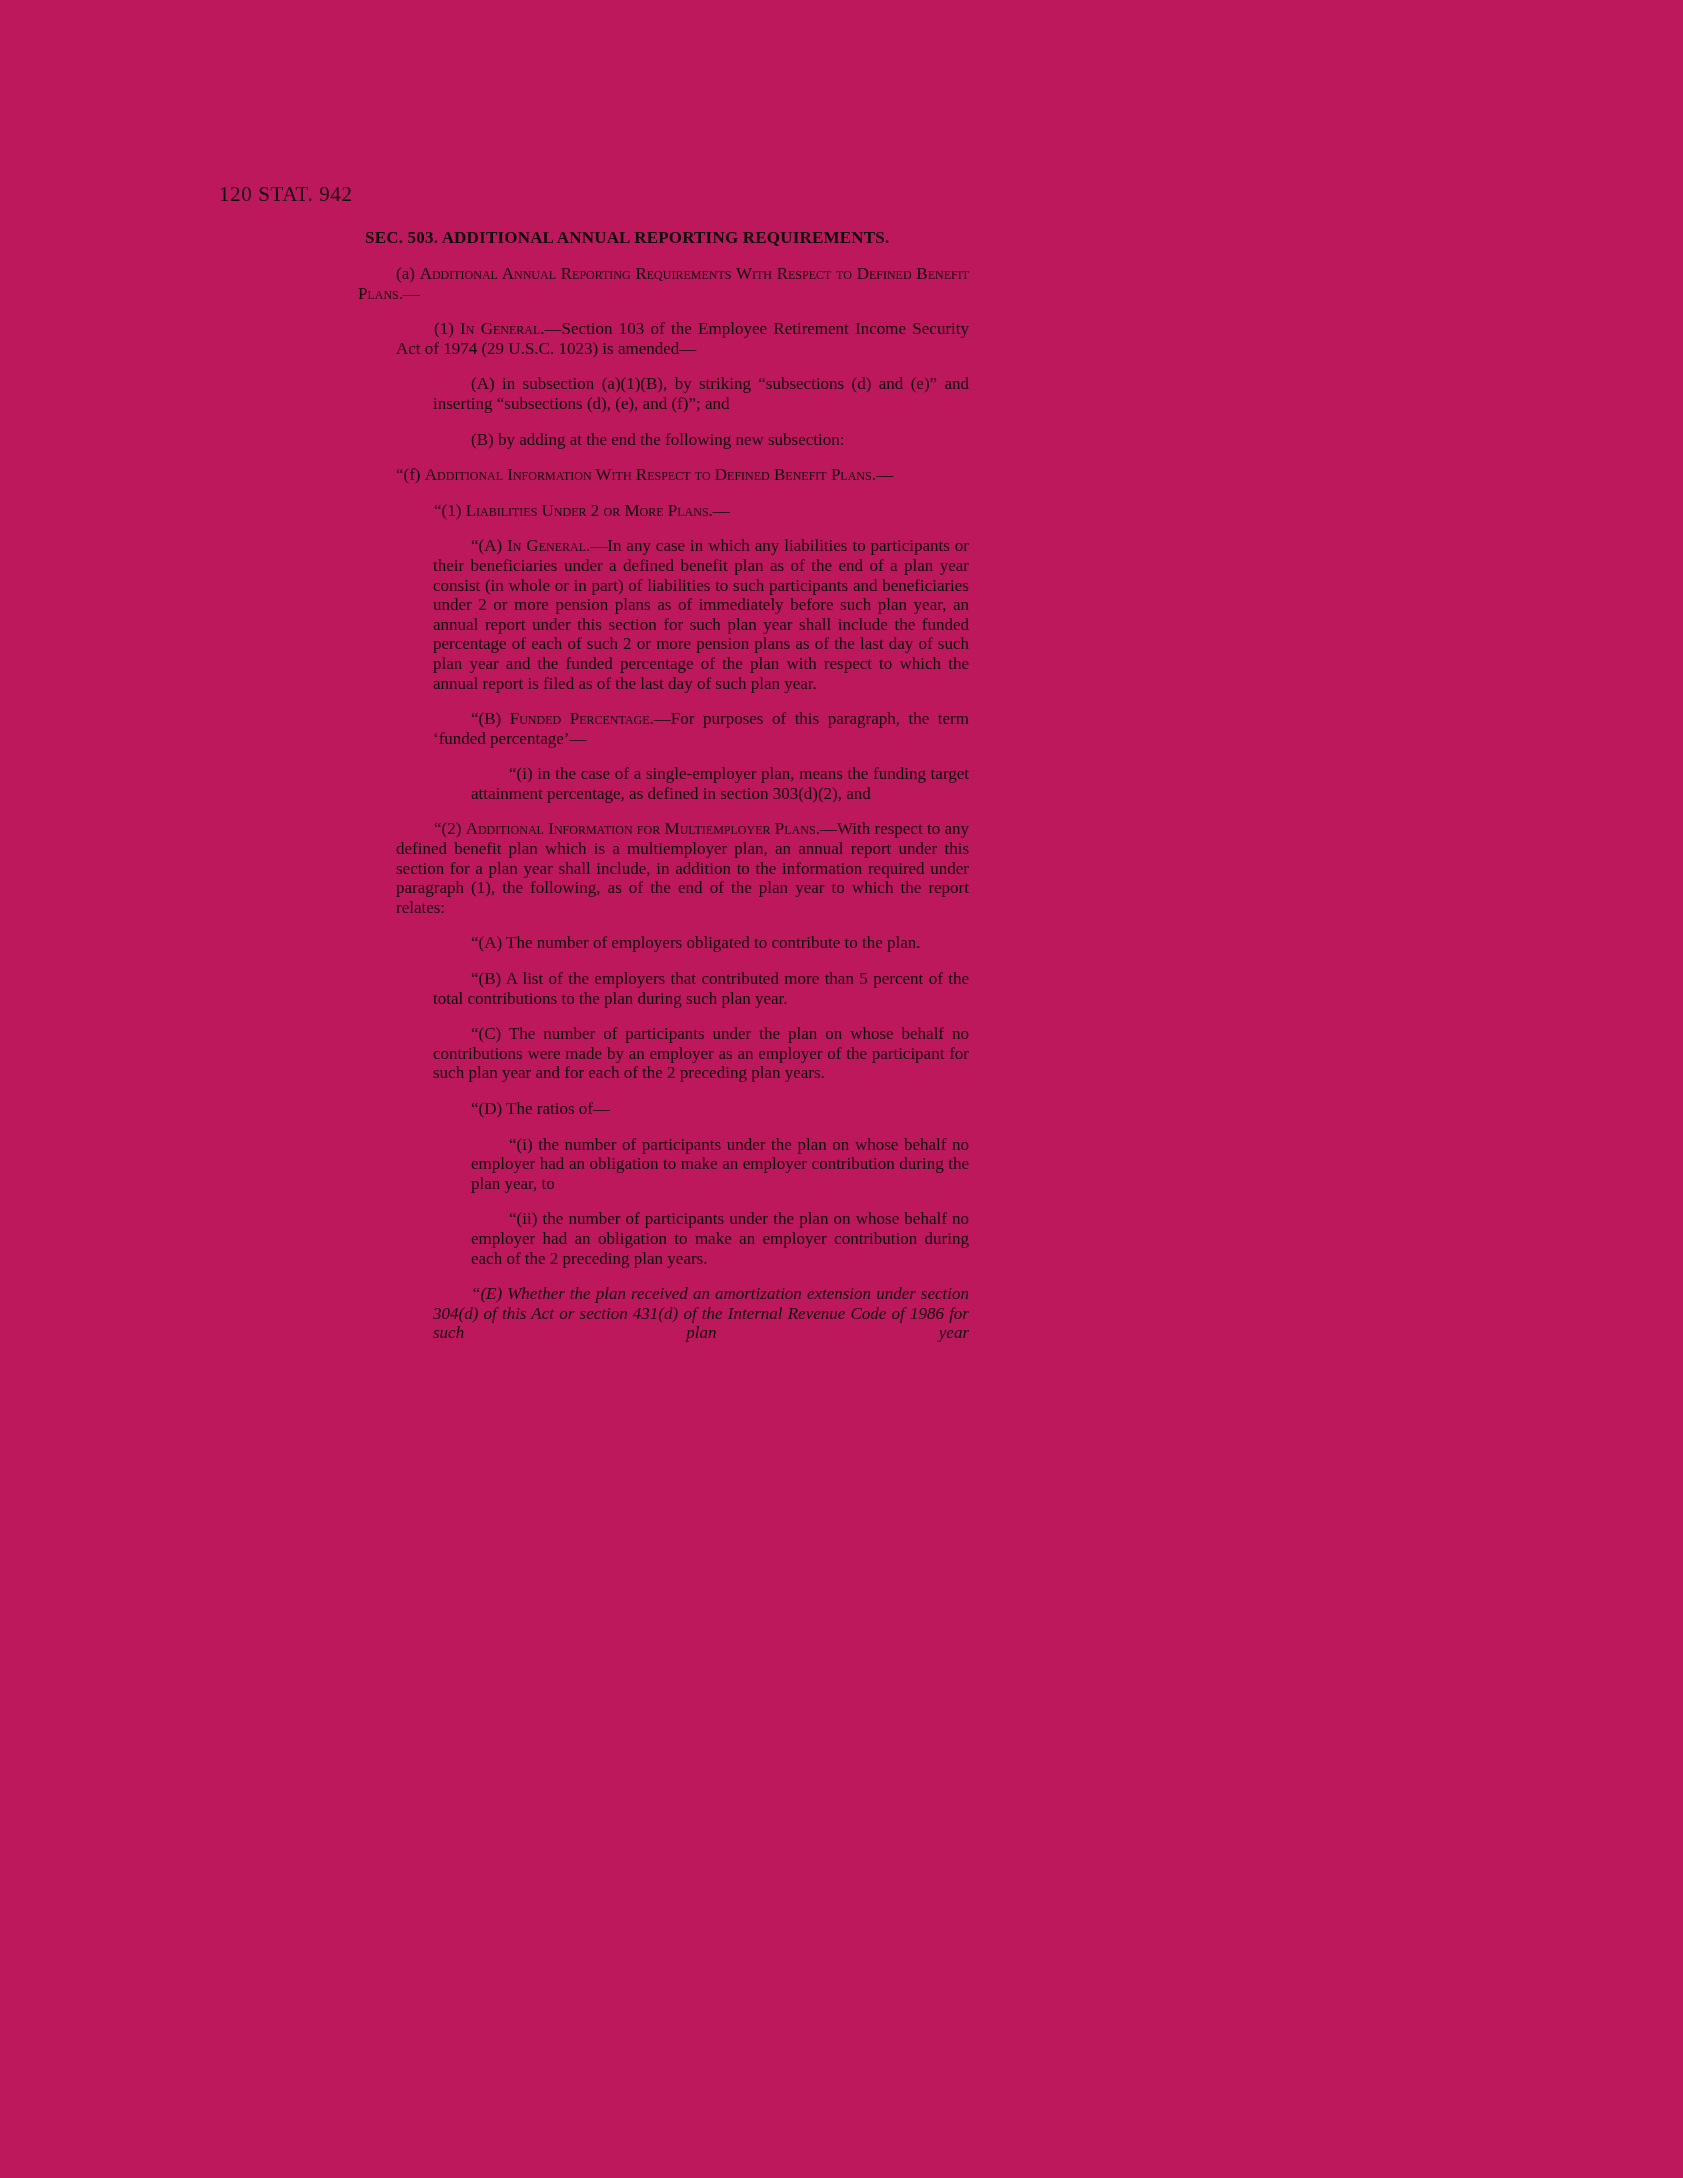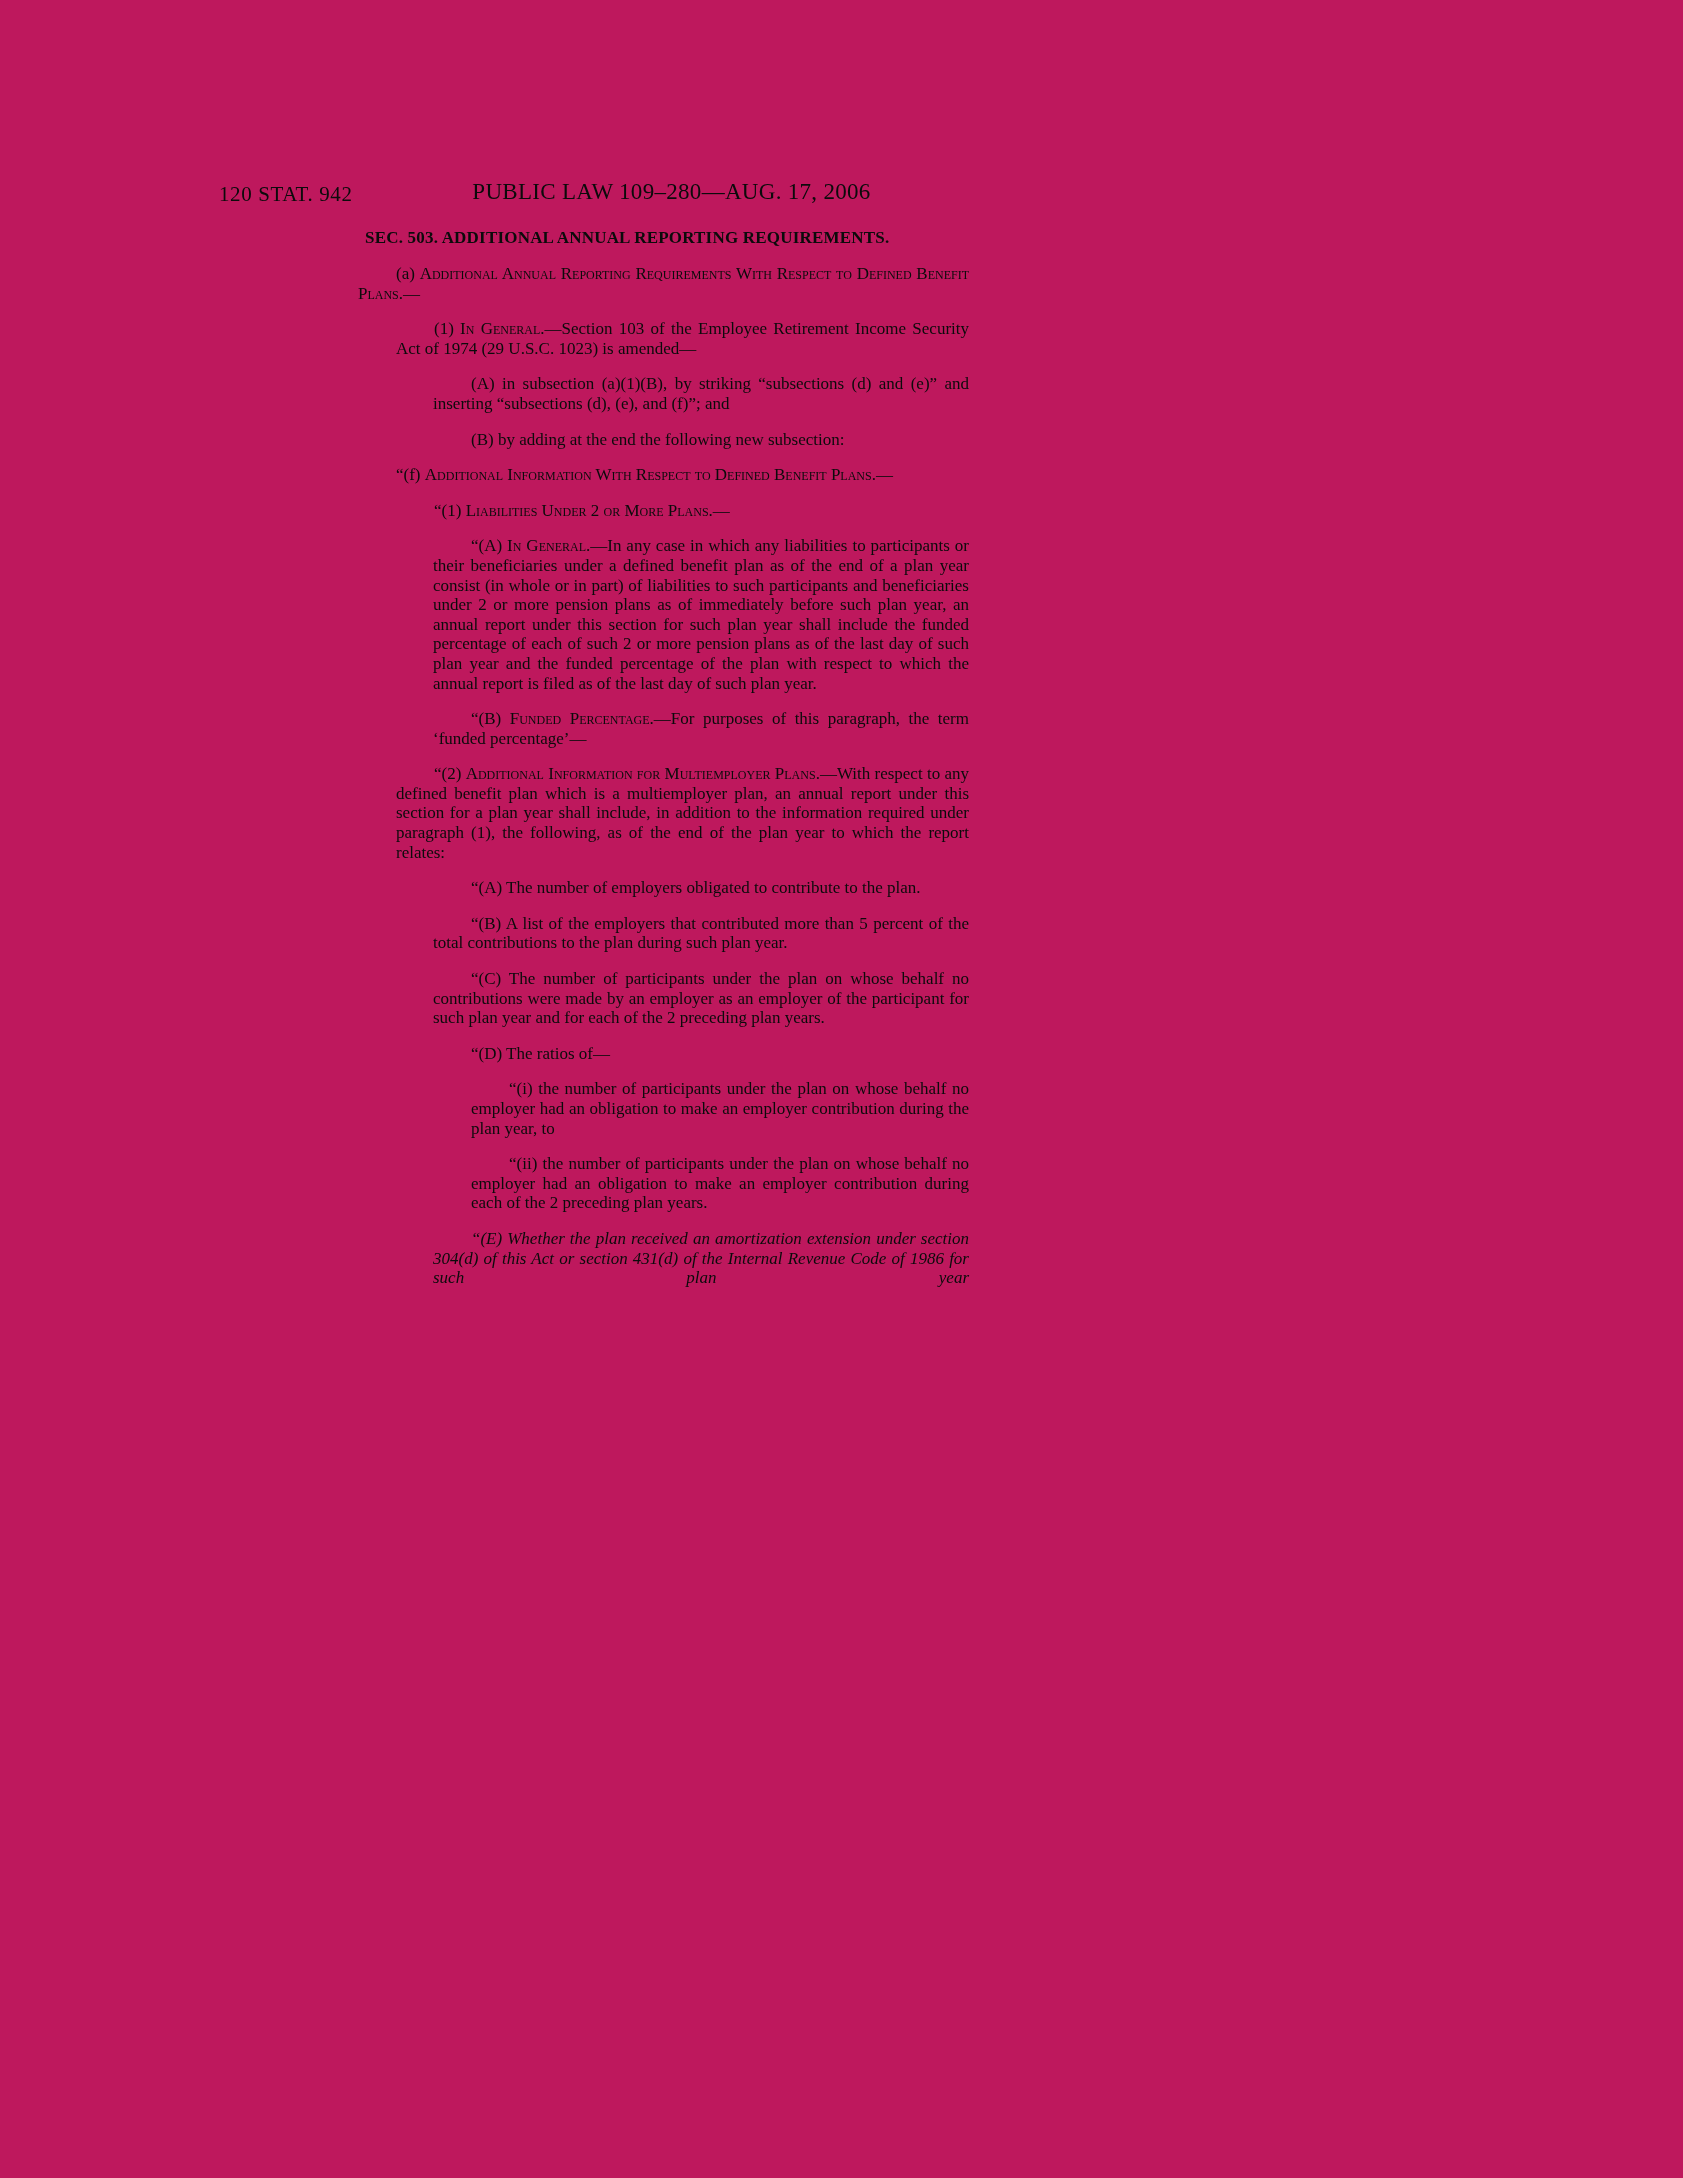--- a/index.html
+++ b/index.html
@@ -73,34 +73,34 @@
   .sc { font-variant: small-caps; }
   .justify-last { text-align-last: justify; font-style: italic; }
 </style>
 </head>
 <body>
 
 <div class="page">
 
   <div class="page-header">
     <div class="stat-number">120 STAT. 942</div>
-    <div class="law-title">PUBLIC LAW 109–280—AUG. 17, 2006</div>
   </div>
 
   <div class="doc-body">
     <h1 class="section-heading">SEC. 503. ADDITIONAL ANNUAL REPORTING REQUIREMENTS.</h1>
     <div>
         <p class="para indent-0"><span>(a) </span><span class="sc">Additional Annual Reporting Requirements With Respect to Defined Benefit Plans</span><span>.—</span></p>
         <p class="para indent-1"><span>(1) </span><span class="sc">In General</span><span>.—Section 103 of the Employee Retirement Income Security Act of 1974 (29 U.S.C. 1023) is amended—</span></p>
         <p class="para indent-2"><span>(A) in subsection (a)(1)(B), by striking “subsections (d) and (e)” and inserting “subsections (d), (e), and (f)”; and</span></p>
         <p class="para indent-2"><span>(B) by adding at the end the following new subsection:</span></p>
         <p class="para indent-0"><span>“(f) </span><span class="sc">Additional Information With Respect to Defined Benefit Plans</span><span>.—</span></p>
         <p class="para indent-1"><span>“(1) </span><span class="sc">Liabilities Under 2 or More Plans</span><span>.—</span></p>
         <p class="para indent-2"><span>“(A) </span><span class="sc">In General</span><span>.—In any case in which any liabilities to participants or their beneficiaries under a defined benefit plan as of the end of a plan year consist (in whole or in part) of liabilities to such participants and beneficiaries under 2 or more pension plans as of immediately before such plan year, an annual report under this section for such plan year shall include the funded percentage of each of such 2 or more pension plans as of the last day of such plan year and the funded percentage of the plan with respect to which the annual report is filed as of the last day of such plan year.</span></p>
         <p class="para indent-2"><span>“(B) </span><span class="sc">Funded Percentage</span><span>.—For purposes of this paragraph, the term ‘funded percentage’—</span></p>
+        <p class="para indent-3"><span>“(i) in the case of a single-employer plan, means the funding target attainment percentage, as defined in section 303(d)(2), and</span></p>
         <p class="para indent-1"><span>“(2) </span><span class="sc">Additional Information for Multiemployer Plans</span><span>.—With respect to any defined benefit plan which is a multiemployer plan, an annual report under this section for a plan year shall include, in addition to the information required under paragraph (1), the following, as of the end of the plan year to which the report relates:</span></p>
         <p class="para indent-2"><span>“(A) The number of employers obligated to contribute to the plan.</span></p>
         <p class="para indent-2"><span>“(B) A list of the employers that contributed more than 5 percent of the total contributions to the plan during such plan year.</span></p>
         <p class="para indent-2"><span>“(C) The number of participants under the plan on whose behalf no contributions were made by an employer as an employer of the participant for such plan year and for each of the 2 preceding plan years.</span></p>
         <p class="para indent-2"><span>“(D) The ratios of—</span></p>
         <p class="para indent-3"><span>“(i) the number of participants under the plan on whose behalf no employer had an obligation to make an employer contribution during the plan year, to</span></p>
         <p class="para indent-3"><span>“(ii) the number of participants under the plan on whose behalf no employer had an obligation to make an employer contribution during each of the 2 preceding plan years.</span></p>
         <p class="para indent-2 justify-last"><span>“(E) Whether the plan received an amortization extension under section 304(d) of this Act or section 431(d) of the Internal Revenue Code of 1986 for such plan year</span></p>
       </div>
   </div>

